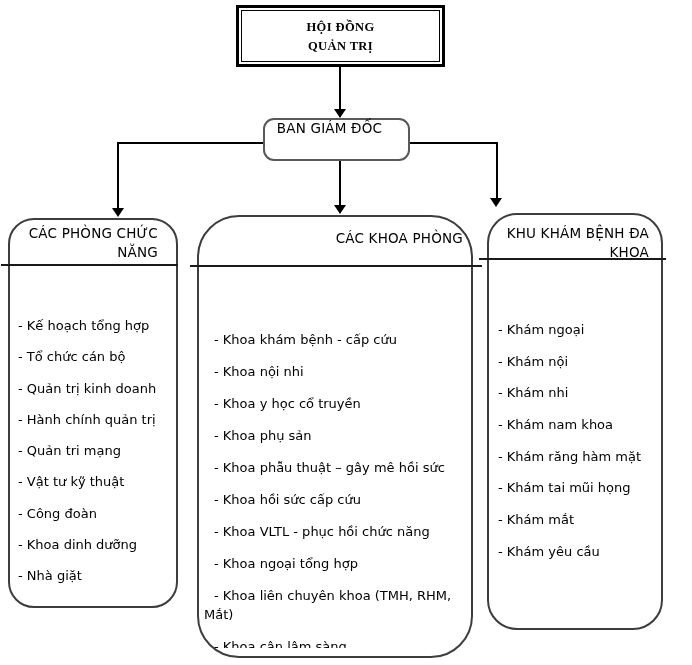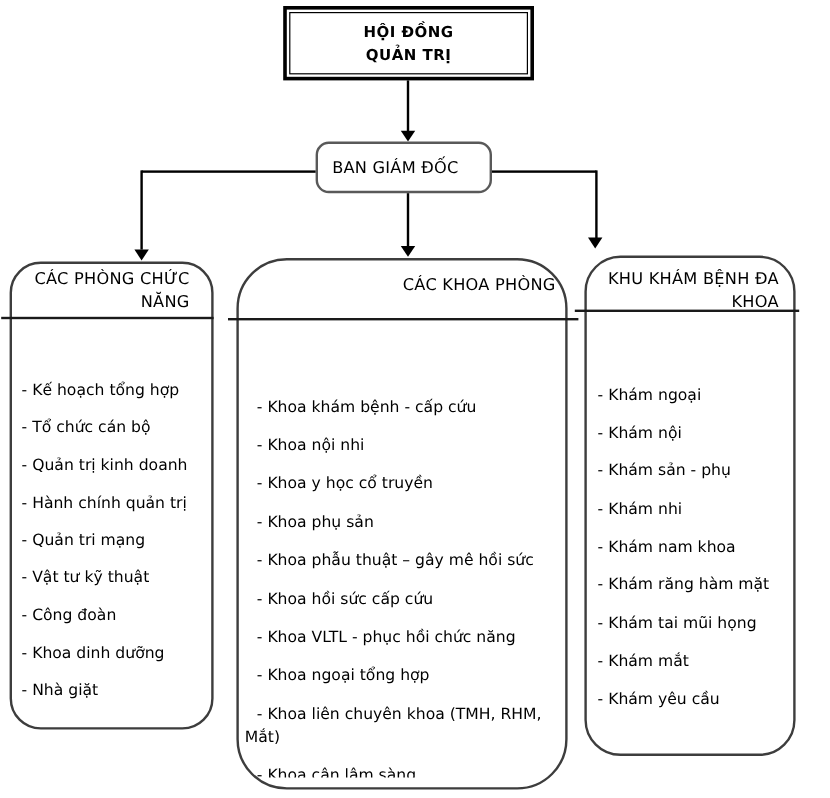--- a/index.html
+++ b/index.html
@@ -4,26 +4,26 @@
 <style>
   html,body{margin:0;padding:0;background:#fff;}
   .canvas{position:relative;width:692px;height:665px;background:#ffffff;
           font-family:"DejaVu Sans", sans-serif;color:#000;overflow:hidden;}
 
   
   .top-box{position:absolute;left:236px;top:5px;width:209px;height:62px;
            border:3px solid #000;box-sizing:border-box;background:#fff;}
   .top-box-inner{position:absolute;inset:2px;border:1px solid #000;
            display:flex;flex-direction:column;align-items:center;justify-content:center;gap:5px;}
-  .top-line{font-size:12.5px;font-weight:bold;letter-spacing:.4px;line-height:14px;}
+  .top-line{font-size:12.5px;font-weight:bold;letter-spacing:.4px;line-height:14px;font-family:Liberation Serif, serif;}
 
   
   .director-box{position:absolute;left:263px;top:118px;width:147px;height:43px;
            border:2px solid #595959;border-radius:11px;box-sizing:border-box;background:#fff;
-           display:flex;align-items:center;justify-content:center;padding-right:14px;
+           display:flex;justify-content:center;padding-right:14px;
            font-size:13.5px;letter-spacing:.2px;}
 
   
   .vline,.hline{position:absolute;background:#000;}
   .vline{width:2px;}
   .hline{height:2px;}
   .arrow-down{position:absolute;width:0;height:0;
            border-left:6px solid transparent;border-right:6px solid transparent;
            border-top:9px solid #000;}
 
@@ -112,21 +112,20 @@
       <div class="item">- Khoa liên chuyên khoa (TMH, RHM, Mắt)</div>
       <div class="item">- Khoa cận lâm sàng</div>
     </div>
 
   <div class="colbox c3"></div>
   <div class="coltitle t3">KHU KHÁM BỆNH ĐA KHOA</div>
   <div class="sep sep3"></div>
   <div class="colitems items3">
       <div class="item">- Khám ngoại</div>
       <div class="item">- Khám nội</div>
-      <div class="item">- Khám sản - phụ</div>
       <div class="item">- Khám nhi</div>
       <div class="item">- Khám nam khoa</div>
       <div class="item">- Khám răng hàm mặt</div>
       <div class="item">- Khám tai mũi họng</div>
       <div class="item">- Khám mắt</div>
       <div class="item">- Khám yêu cầu</div>
     </div>
 
 </div>
 

